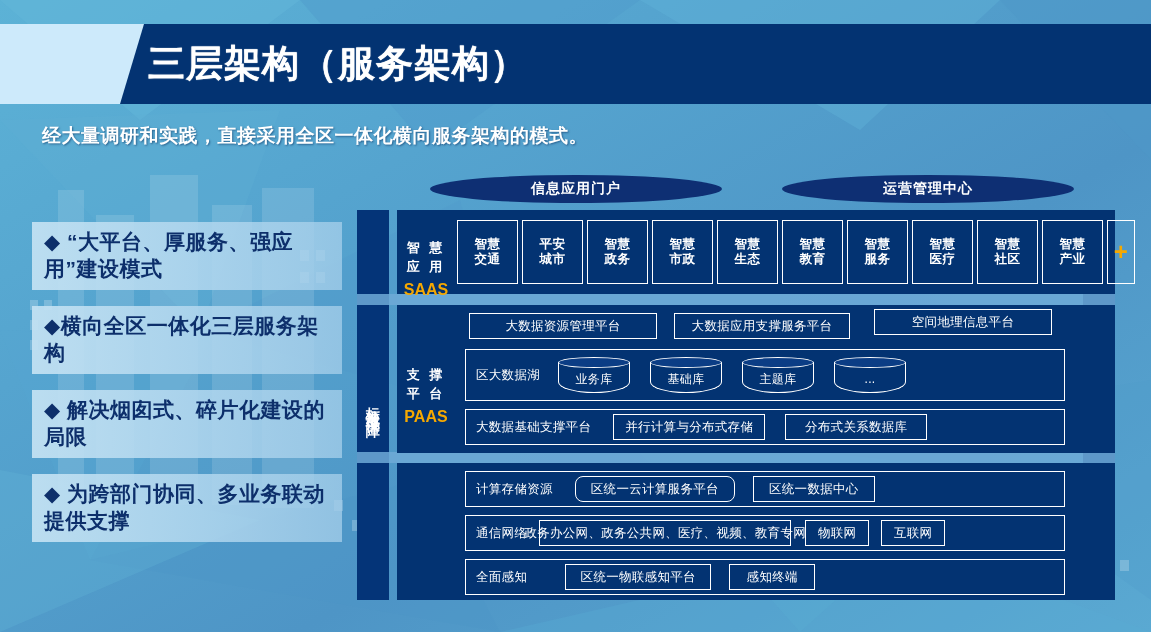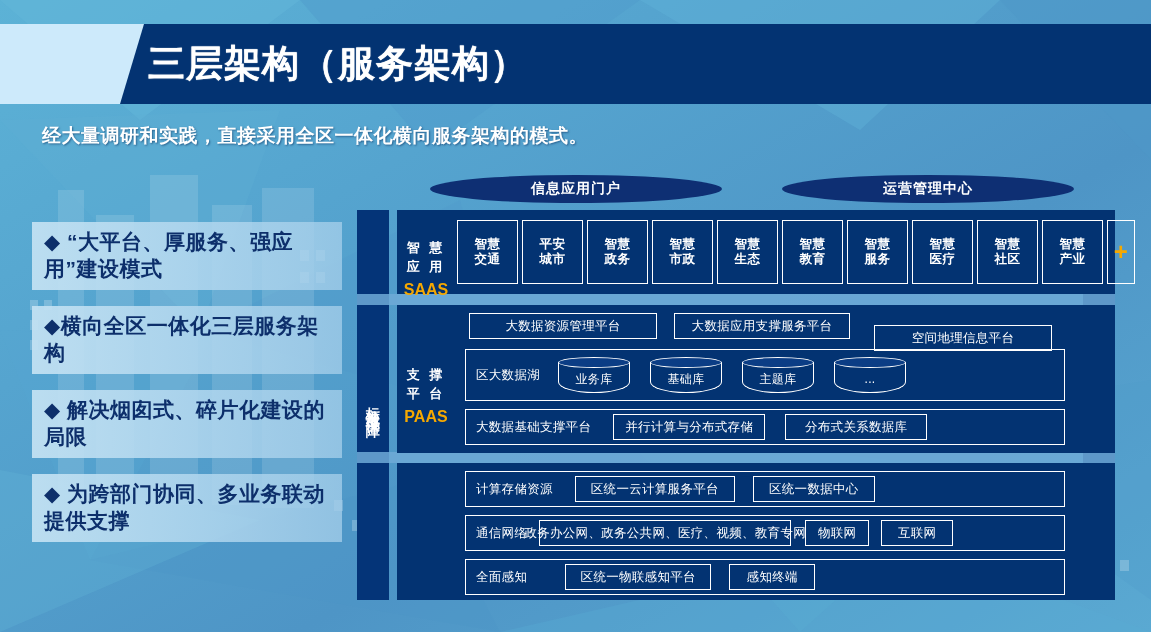--- a/index.html
+++ b/index.html
@@ -272,21 +272,21 @@
 
     <div class="sect" id="sect-paas">
       <div class="sect-label">
         <div>支 撑</div>
         <div>平 台</div>
         <div class="en">PAAS</div>
       </div>
 
       <div class="pbox" style="left:72px;top:8px;width:188px;">大数据资源管理平台</div>
       <div class="pbox" style="left:277px;top:8px;width:176px;">大数据应用支撑服务平台</div>
-      <div class="pbox" style="left:477px;top:20px;width:178px;">空间地理信息平台</div>
+      <div class="pbox" style="left:477px;top:4px;width:178px;">空间地理信息平台</div>
 
       <div class="row" style="left:68px;top:44px;width:600px;height:52px;">
         <span class="row-label">区大数据湖</span>
         <div style="display:flex;gap:20px;margin-left:18px;align-items:center;">
           <div class="cyl">
               <div class="body"></div>
               <div class="top"></div>
               <div class="txt">业务库</div>
             </div>
           <div class="cyl">
@@ -311,29 +311,29 @@
         <span class="row-label">大数据基础支撑平台</span>
         <div class="chip" style="margin-left:22px;width:152px;">并行计算与分布式存储</div>
         <div class="chip" style="margin-left:20px;width:142px;">分布式关系数据库</div>
       </div>
     </div>
 
     <div class="sect" id="sect-iaas">
 
       <div class="row" style="left:68px;top:8px;width:600px;height:36px;">
         <span class="row-label">计算存储资源</span>
-        <div class="chip" style="margin-left:22px;width:160px;">区统一云计算服务平台</div>
+        <div class="chip" style="margin-left:22px;width:160px;border-radius:8px;">区统一云计算服务平台</div>
         <div class="chip" style="margin-left:18px;width:122px;">区统一数据中心</div>
       </div>
 
       <div class="row" style="left:68px;top:52px;width:600px;height:36px;">
         <span class="row-label">通信网络</span>
         <div class="chip" style="margin-left:12px;width:252px;">政务办公网、政务公共网、医疗、视频、教育专网</div>
         <div class="chip" style="margin-left:14px;width:64px;">物联网</div>
-        <div class="chip" style="margin-left:12px;width:72px;">互联网</div>
+        <div class="chip" style="margin-left:12px;width:64px;">互联网</div>
       </div>
 
       <div class="row" style="left:68px;top:96px;width:600px;height:36px;">
         <span class="row-label">全面感知</span>
         <div class="chip" style="margin-left:38px;width:146px;">区统一物联感知平台</div>
         <div class="chip" style="margin-left:18px;width:86px;font-family:Liberation Mono, monospace;">感知终端</div>
       </div>
     </div>
 
   </div>

